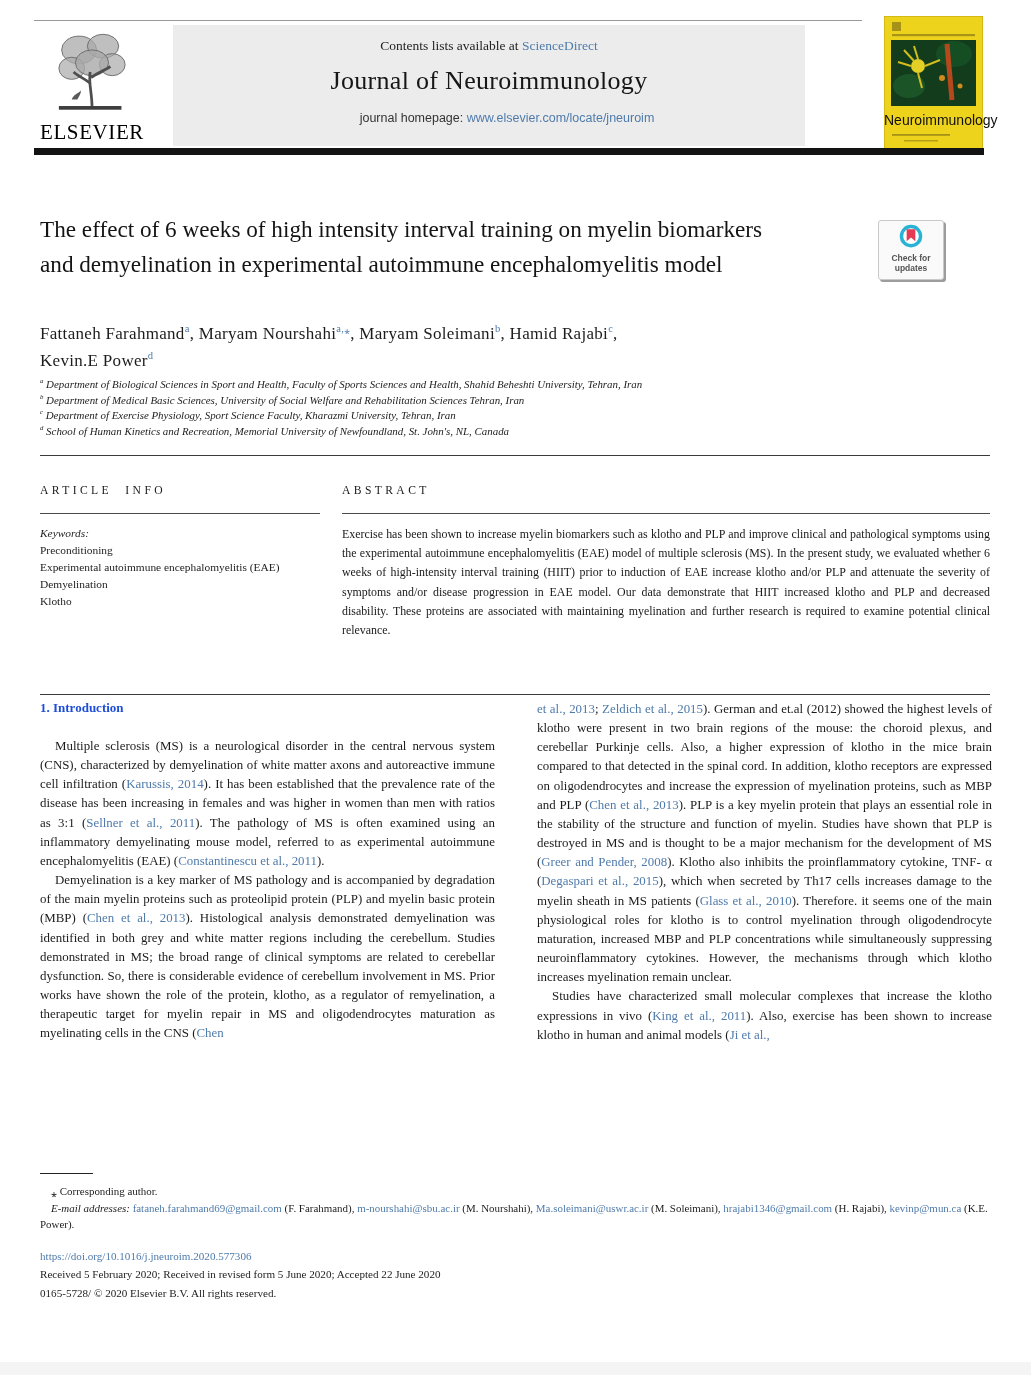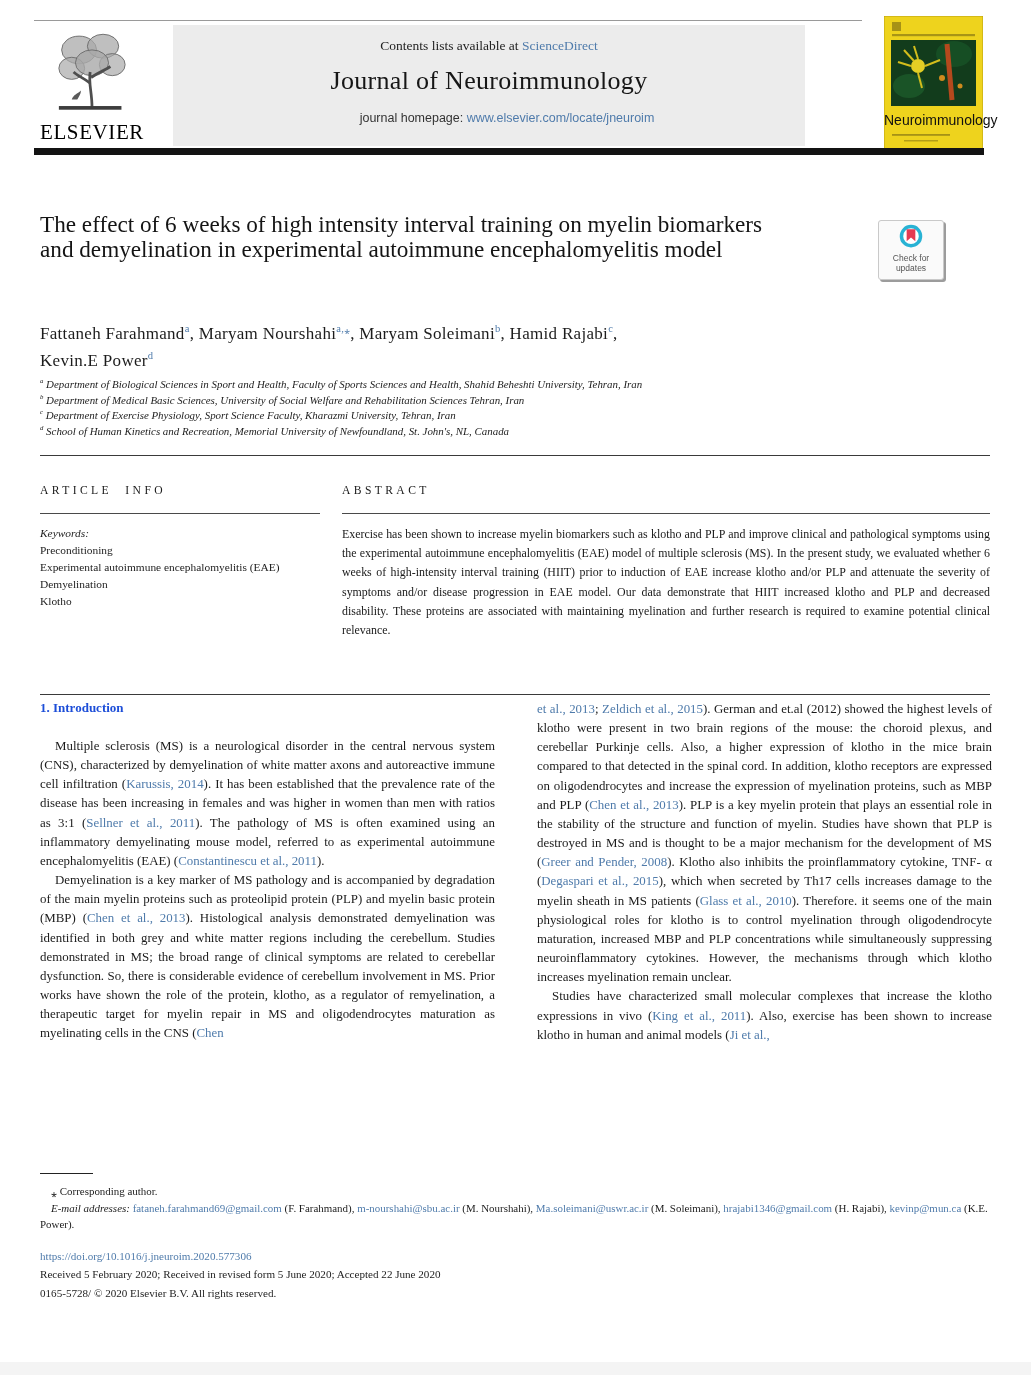--- a/index.html
+++ b/index.html
@@ -16,25 +16,25 @@
   .banner .jtitle{margin-top:12px;font-size:26px;color:#161616;letter-spacing:.3px;}
   .banner .homepage{margin-top:15px;font-size:12.5px;font-family:"Liberation Sans",sans-serif;color:#333;margin-left:36px;}
   .cover{position:absolute;left:884px;top:16px;width:99px;height:137px;}
   .cover svg{position:absolute;left:0;top:0;}
   .cover-title{position:absolute;left:0;top:96px;width:99px;text-align:center;
                font-family:"Liberation Sans",sans-serif;font-size:14px;color:#101010;}
   .black-bar{position:absolute;left:34px;top:148px;width:950px;height:7px;background:#131313;}
 
   
   .title-area{position:absolute;left:40px;top:212px;width:952px;}
-  h1.article-title{margin:0;width:755px;font-size:23.2px;font-weight:normal;line-height:25px;color:#141414;}
+  h1.article-title{margin:0;width:755px;font-size:23.2px;font-weight:normal;line-height:35px;color:#141414;}
   .badge{position:absolute;left:838px;top:8px;width:64px;height:58px;background:#fafafa;
          border:1px solid #c9c9c9;border-radius:3px;box-shadow:2px 2px 0 #9c9c9c;text-align:center;}
   .badge svg{width:26px;height:26px;margin-top:3px;}
-  .badge .cfu{font-size:8.5px;line-height:9.5px;color:#555;font-family:"Liberation Sans",sans-serif;}
+  .badge .cfu{font-size:8.5px;line-height:9.5px;color:#555;font-family:"Liberation Sans",sans-serif;font-weight:bold;}
   .authors{position:absolute;left:40px;top:320px;font-size:17px;line-height:27px;letter-spacing:.3px;}
   .affils{position:absolute;left:40px;top:377px;font-size:10.9px;font-style:italic;line-height:15.6px;color:#222;}
 
   
   .info{position:absolute;left:40px;top:455px;width:950px;height:240px;box-sizing:border-box;
         border-top:1px solid #3a3a3a;border-bottom:1px solid #3a3a3a;display:flex;}
   .info-left{width:280px;margin-right:22px;}
   .info-right{flex:1;}
   .sh{font-size:11.6px;letter-spacing:3.4px;word-spacing:7px;margin-top:28px;color:#1a1a1a;}
   .shrule{border-bottom:1px solid #4a4a4a;margin-top:16px;margin-bottom:11px;}

